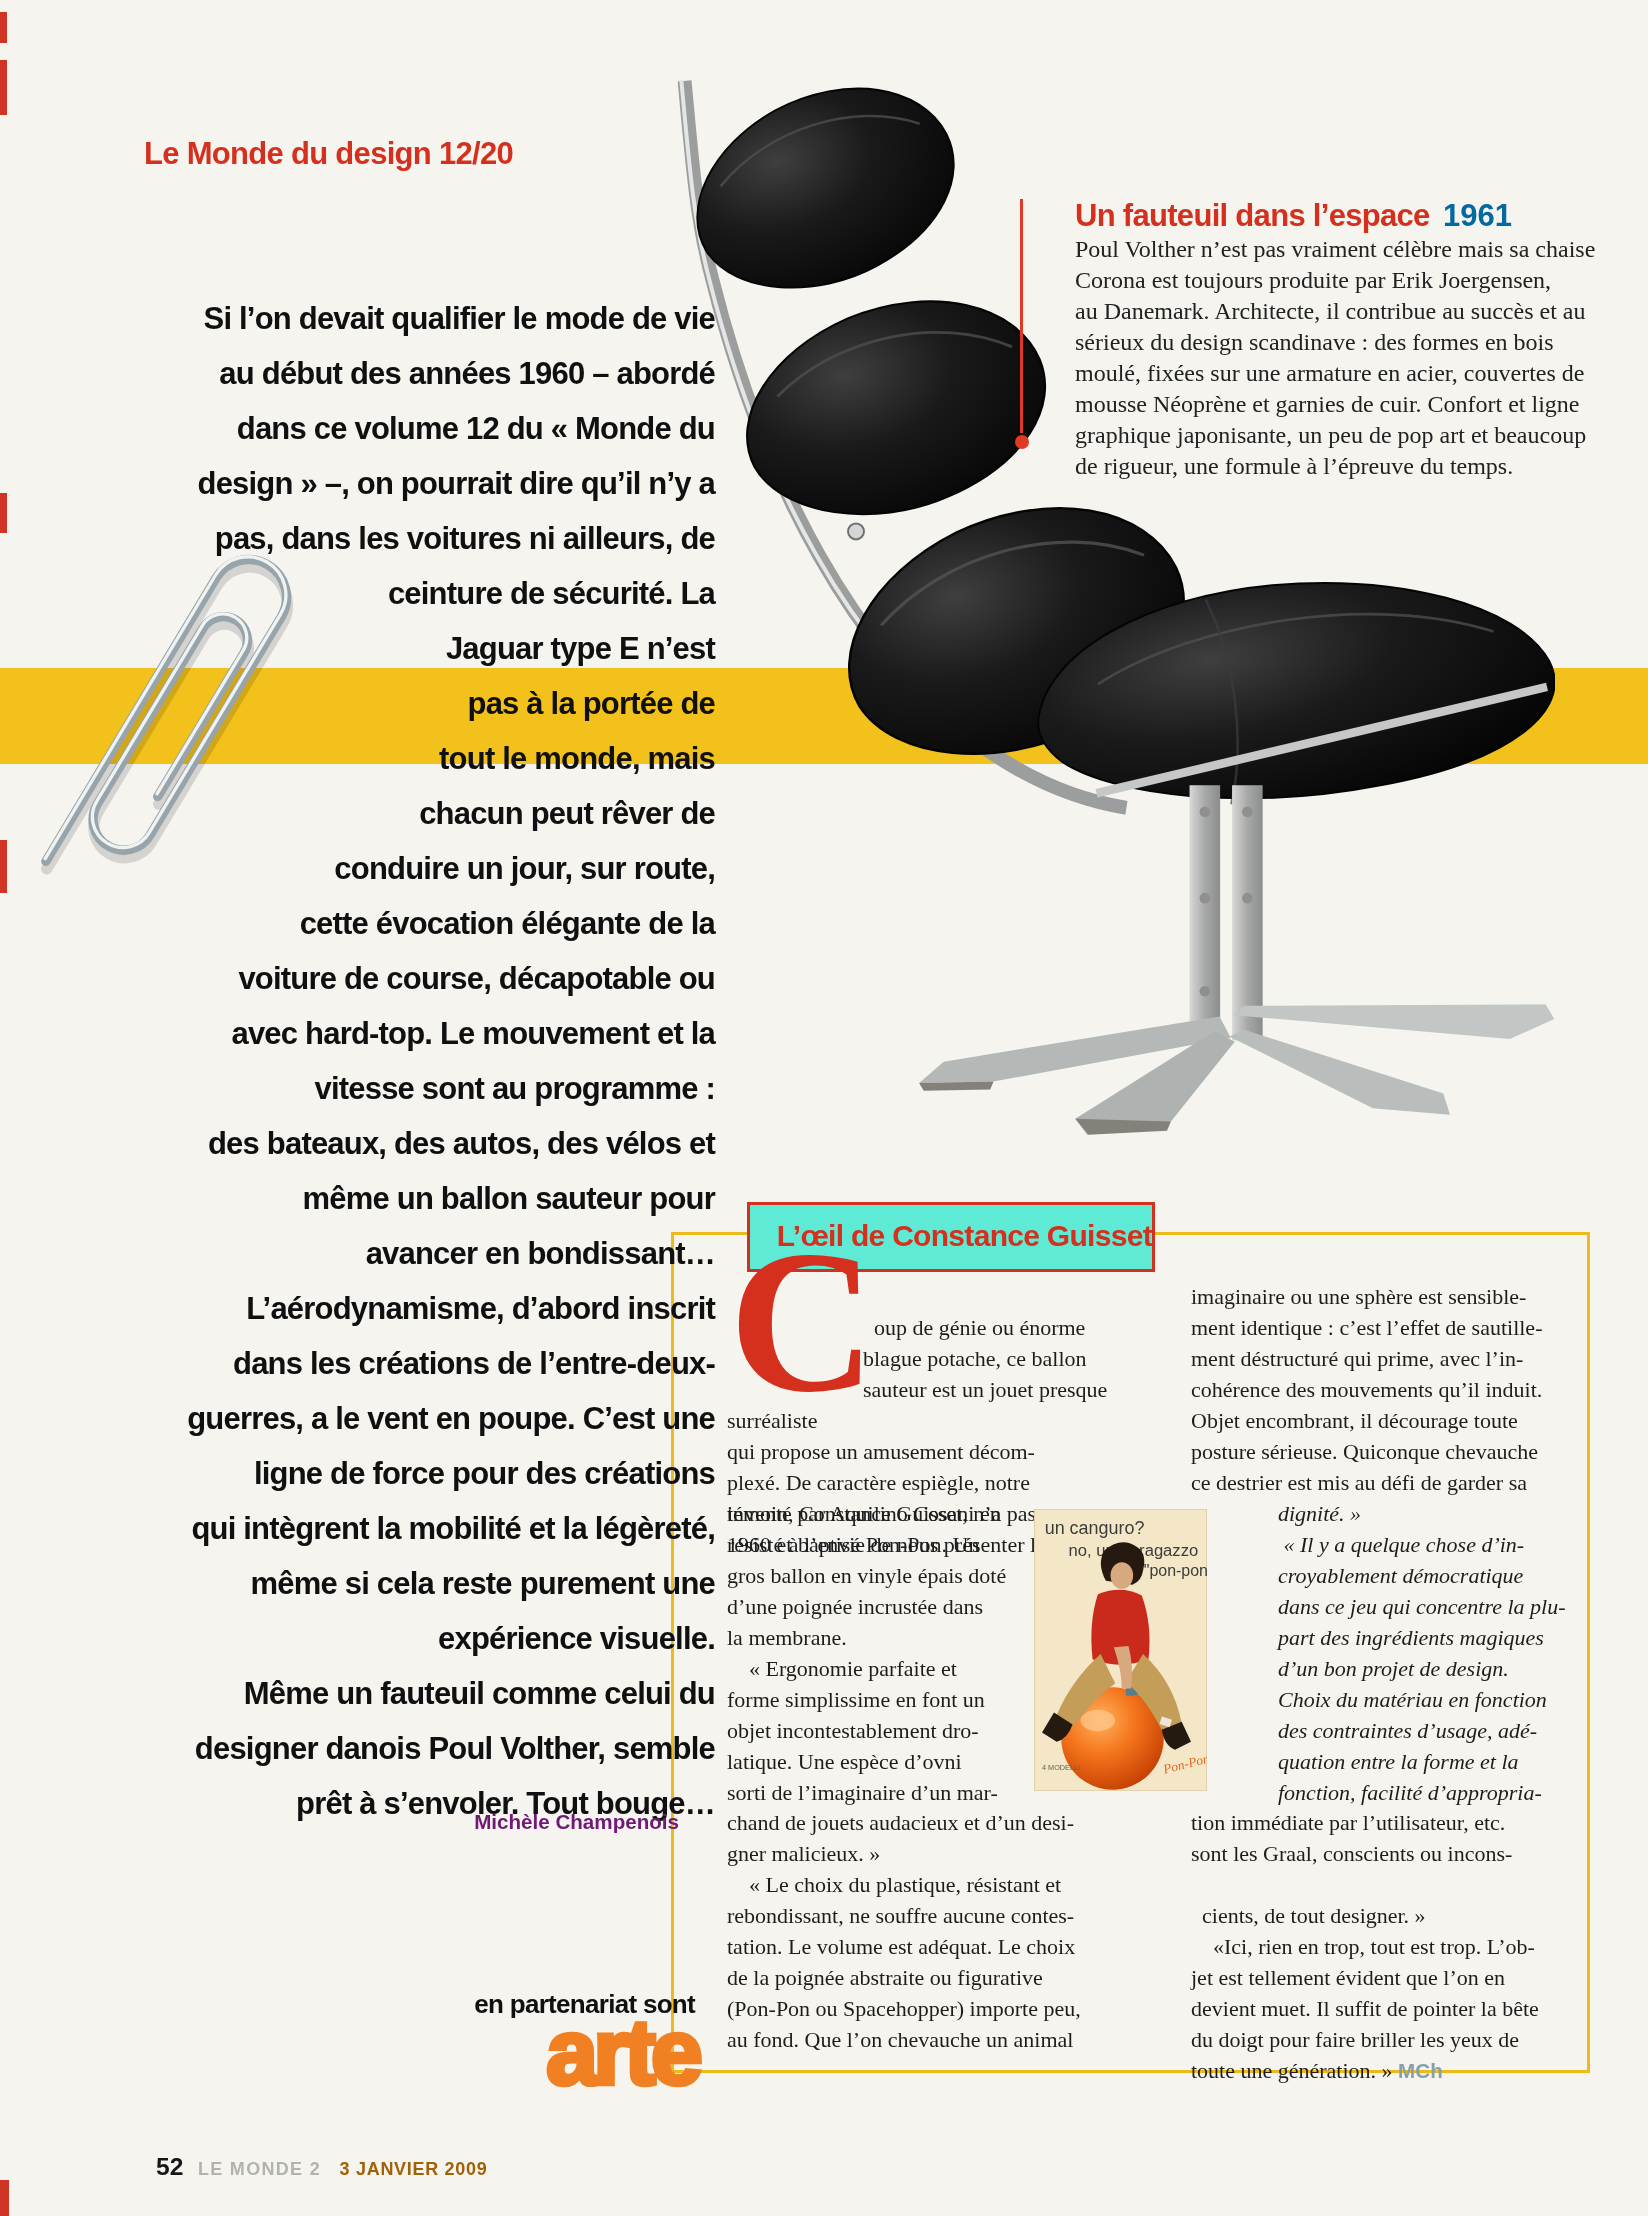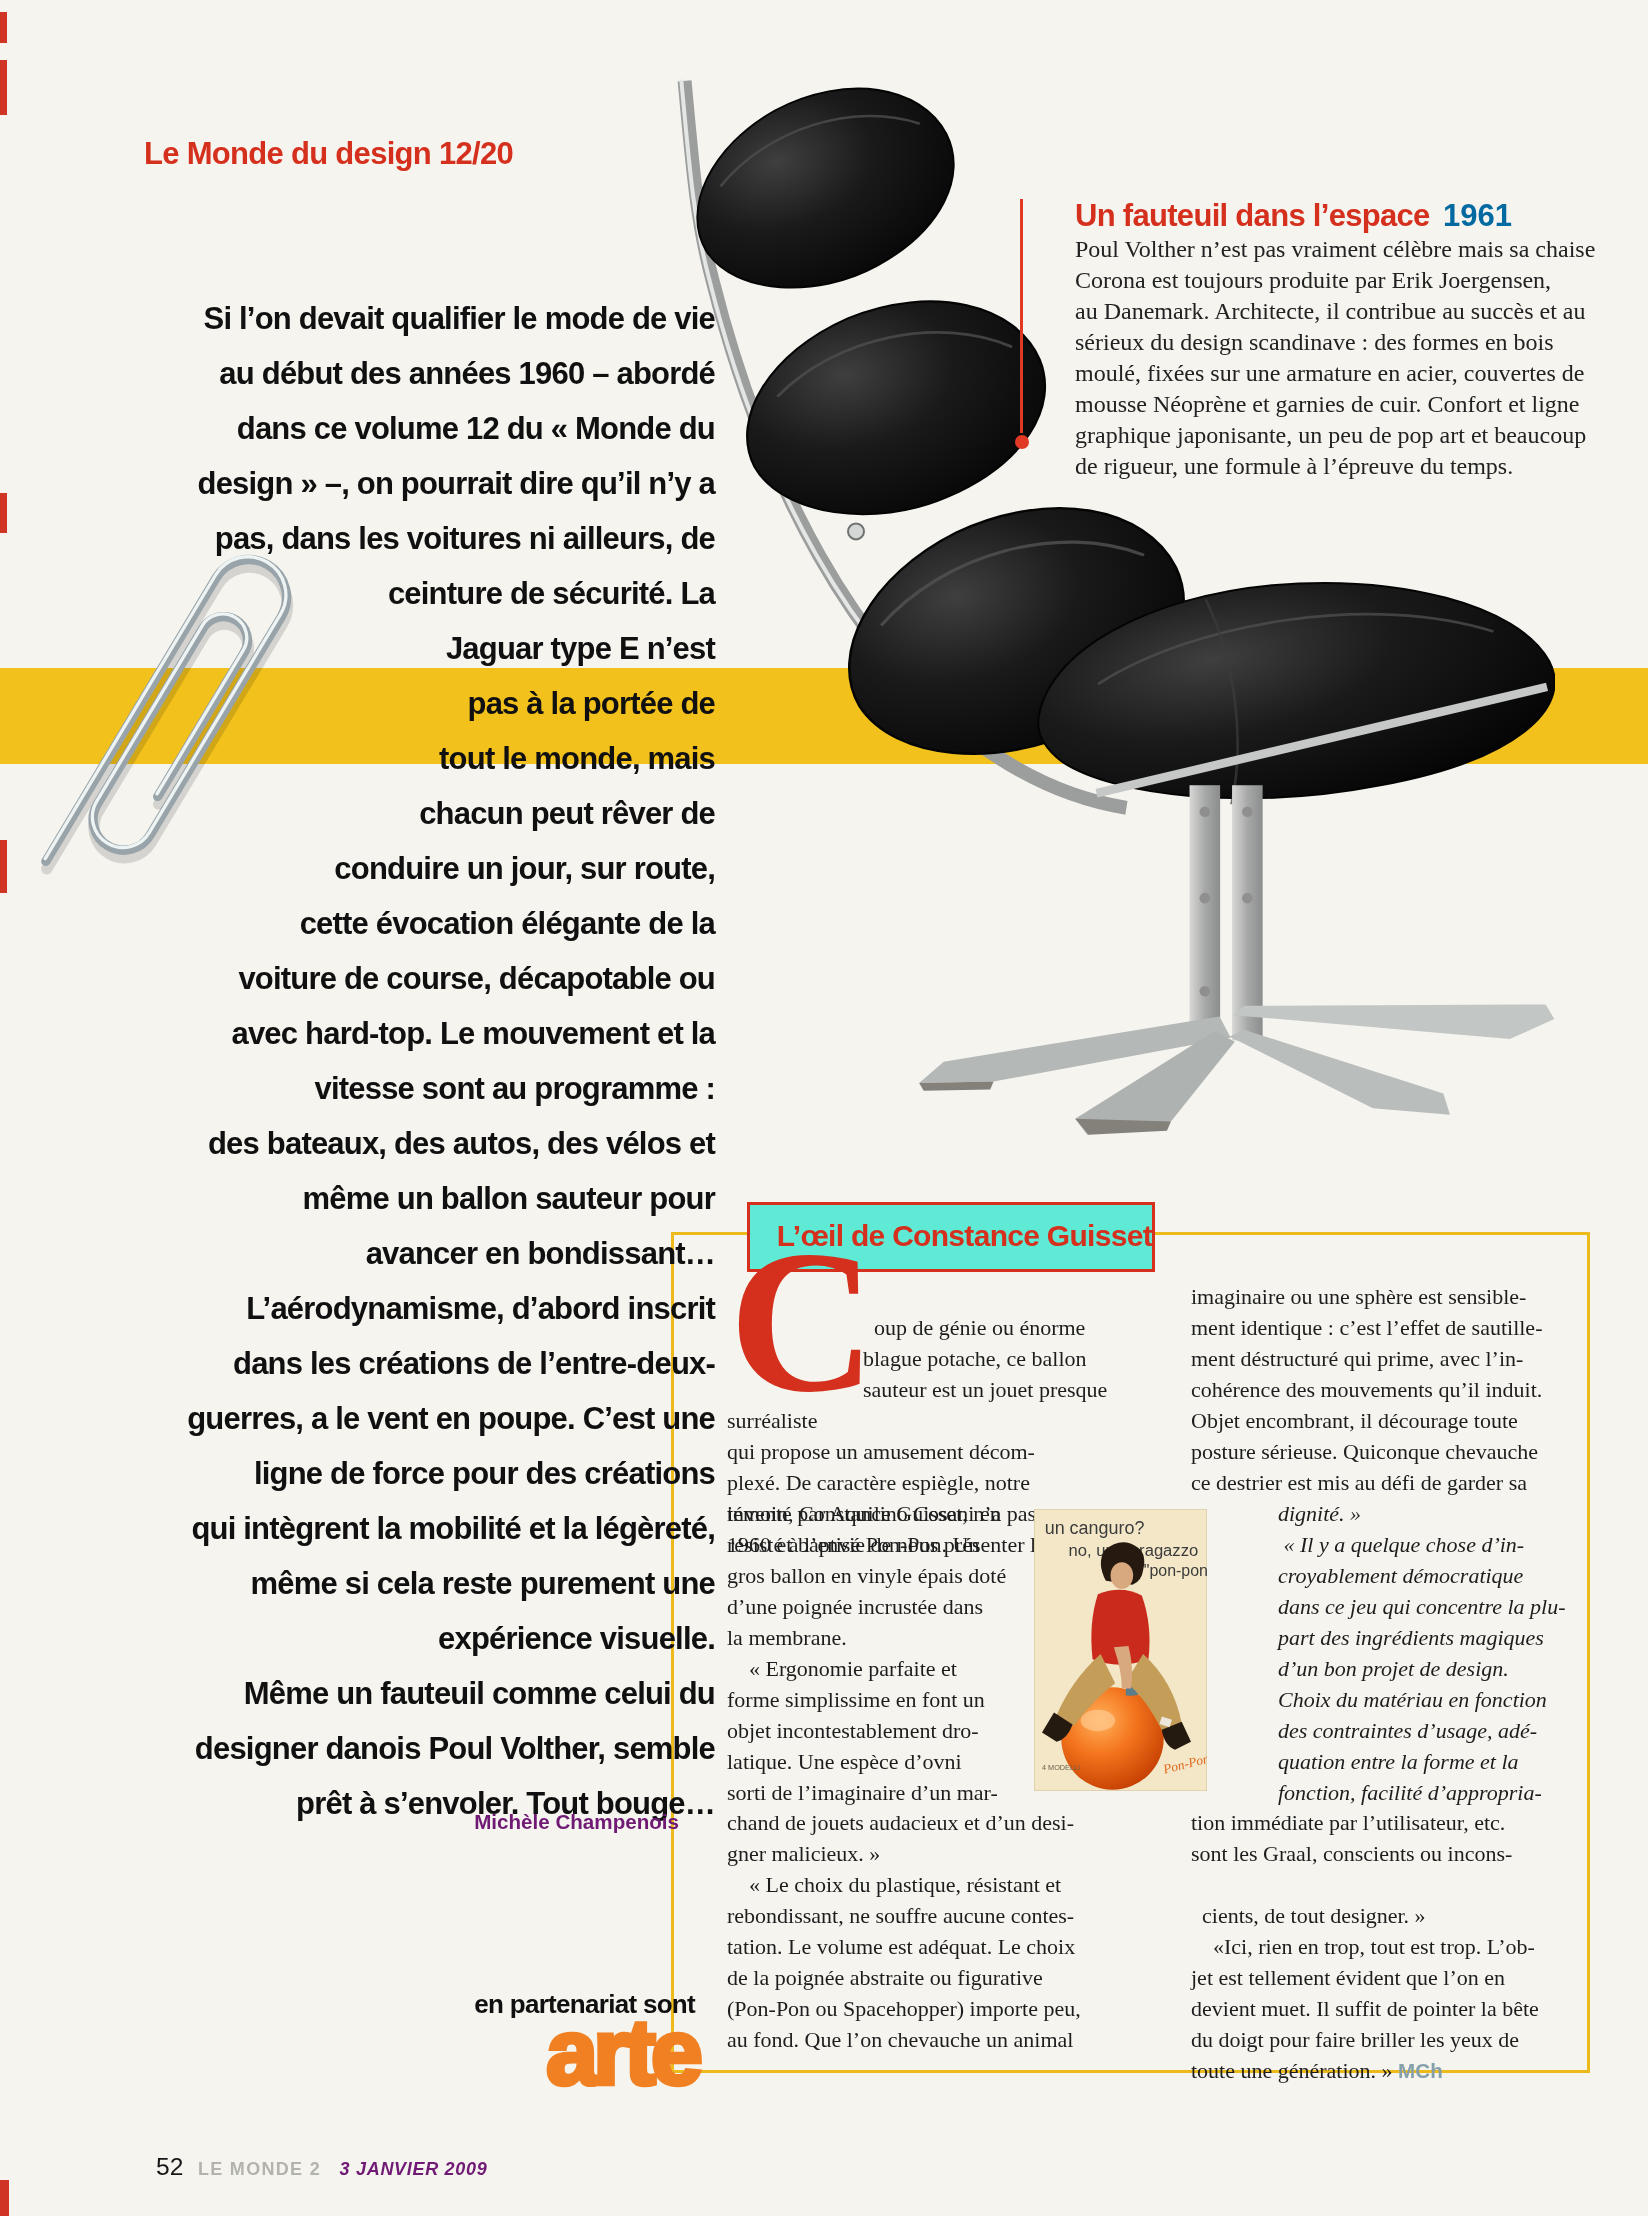--- a/index.html
+++ b/index.html
@@ -62,23 +62,23 @@
   .partner-pre{
     left:372px;top:1989px;width:287px;text-align:right;
     font-size:26px;font-weight:bold;color:#101010;letter-spacing:-0.7px;z-index:30;
   }
   .partner-logo{
     left:372px;top:2006px;width:290px;text-align:right;
     font-size:93px;font-weight:bold;color:#f08022;letter-spacing:-4.7px;line-height:93px;
     -webkit-text-stroke:4.7px #f08022;z-index:30;
   }
   .footer{left:120px;top:2153px;z-index:30;white-space:nowrap;}
-  .footer .pg{font-size:24.6px;font-weight:normal;color:#161616;}
+  .footer .pg{font-size:24.6px;font-weight:bold;color:#161616;}
   .footer .pub{font-size:18px;font-weight:bold;color:#b3b3ae;letter-spacing:1.3px;margin-left:14.6px;}
-  .footer .dt{font-size:18px;font-weight:bold;color:#701a75;letter-spacing:0.7px;margin-left:18.6px;font-style:italic;}
+  .footer .dt{font-size:18px;font-weight:bold;color:#a16207;letter-spacing:0.7px;margin-left:18.6px;}
   svg{display:block;}
 </style>
 </head>
 <body>
 
 <div class="mark" style="top:12px;height:31px;"></div>
 <div class="mark" style="top:60px;height:55px;"></div>
 <div class="mark" style="top:493px;height:40px;"></div>
 <div class="mark" style="top:840px;height:53px;"></div>
 <div class="mark" style="top:2180px;height:36px;width:9.3px;"></div>

